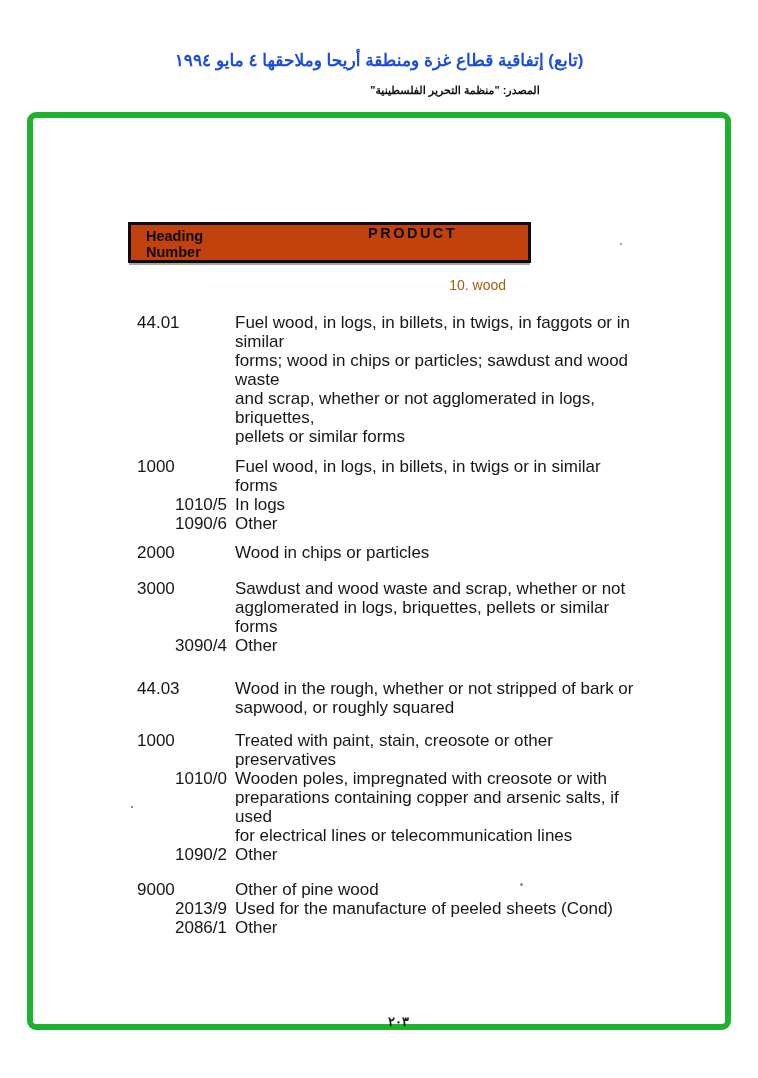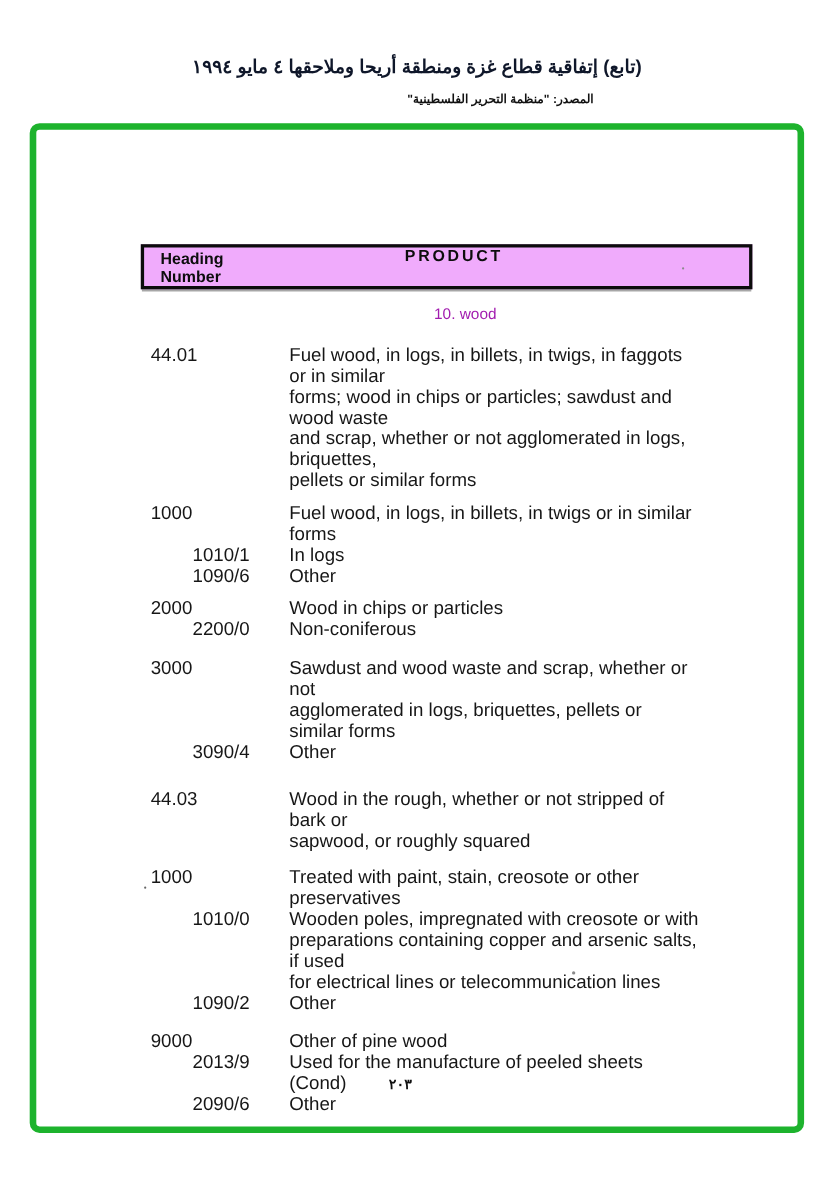--- a/index.html
+++ b/index.html
@@ -13,21 +13,21 @@
     overflow: hidden;
   }
   .arabic-title {
     position: absolute;
     top: 50px; left: 0; width: 758px;
     text-align: center;
     direction: rtl;
     font-weight: bold;
     font-size: 17px;
     letter-spacing: 0.5px;
-    color: #0f172a;
+    color: #1d4ed8;
   }
   .arabic-source {
     position: absolute;
     top: 84px; left: 350px; width: 210px;
     text-align: center;
     direction: rtl;
     font-weight: bold;
     font-size: 11px;
     color: #111;
   }
@@ -35,24 +35,24 @@
     position: absolute;
     left: 27px; top: 112px;
     width: 704px; height: 918px;
     border: 6px solid #1db32d;
     border-radius: 9px;
     box-sizing: border-box;
   }
   .table-header-box {
     position: absolute;
     left: 128px; top: 222px;
-    width: 556px; height: 41px;
+    width: 403px; height: 41px;
     border: 3px solid #0c0c0c;
     box-sizing: border-box;
-    background: #f0abfc;
+    background: #c2410c;
     box-shadow: 0 3px 0 -1px rgba(60,60,60,0.45);
   }
   .hdr-heading {
     position: absolute;
     left: 15px; top: 3px;
     font-weight: bold;
     font-size: 14.5px;
     line-height: 16px;
     white-space: pre-line;
     color: #0d0d0d;
@@ -61,42 +61,42 @@
     position: absolute;
     left: 237px; top: 0;
     font-weight: bold;
     font-size: 14.5px;
     letter-spacing: 2.5px;
     color: #0d0d0d;
   }
   .section-title {
     position: absolute;
     left: 340px; top: 277px; width: 166px;
-    text-align: center;
+    text-align: right;
     font-size: 14px;
-    color: #a21caf;
+    color: #a16207;
   }
   .table-body {
     position: absolute;
     left: 137px; top: 313px;
     width: 540px;
     font-size: 17px;
     line-height: 19px;
   }
   .row {
     display: grid;
     grid-template-columns: 38px 60px 400px;
   }
   .c-heading { white-space: nowrap; }
   .c-code { white-space: nowrap; }
-  .c-text { white-space: pre-line; margin-left: 28px; }
+  .c-text { white-space: pre-line; }
   .page-number {
     position: absolute;
-    top: 978px; left: 319px; width: 90px;
-    text-align: center;
+    top: 1014px; left: 319px; width: 90px;
+    text-align: right;
     font-weight: bold;
     font-size: 13px;
     letter-spacing: 5px;
     direction: rtl;
     color: #111;
   }
   .artifact-dot {
     position: absolute;
     width: 3px; height: 3px;
     background: #8a8a8a;
@@ -136,42 +136,37 @@
     </div>
 
     <div class="row" style="margin-top:11px">
       <span class="c-heading">1000</span>
       <span class="c-code"></span>
       <span class="c-text">Fuel wood,  in logs, in billets, in twigs or in similar forms</span>
     </div>
 
     <div class="row">
       <span class="c-heading"></span>
-      <span class="c-code">1010/1</span>
+      <span class="c-code">1010/5</span>
       <span class="c-text">In logs</span>
     </div>
 
     <div class="row">
       <span class="c-heading"></span>
       <span class="c-code">1090/6</span>
       <span class="c-text">Other</span>
     </div>
 
     <div class="row" style="margin-top:10px">
       <span class="c-heading">2000</span>
       <span class="c-code"></span>
       <span class="c-text">Wood in chips or particles</span>
     </div>
 
 
-    <div class="row">
-      <span class="c-heading"></span>
-      <span class="c-code">2200/0</span>
-      <span class="c-text">Non-coniferous</span>
-    </div>
 
     <div class="row" style="margin-top:17px">
       <span class="c-heading">3000</span>
       <span class="c-code"></span>
       <span class="c-text">Sawdust and wood waste and scrap, whether or not
 agglomerated in logs, briquettes, pellets or similar forms</span>
     </div>
 
 
     <div class="row">
@@ -214,21 +209,21 @@
     </div>
 
     <div class="row">
       <span class="c-heading"></span>
       <span class="c-code">2013/9</span>
       <span class="c-text">Used for the manufacture of peeled sheets (Cond)</span>
     </div>
 
     <div class="row">
       <span class="c-heading"></span>
-      <span class="c-code">2090/6</span>
+      <span class="c-code">2086/1</span>
       <span class="c-text">Other</span>
     </div>
 
   </div>
 
   <div class="page-number">٢٠٣</div>
 
   <div class="artifact-dot dot-1"></div>
   <div class="artifact-dot dot-2"></div>
   <div class="artifact-dot dot-3"></div>

